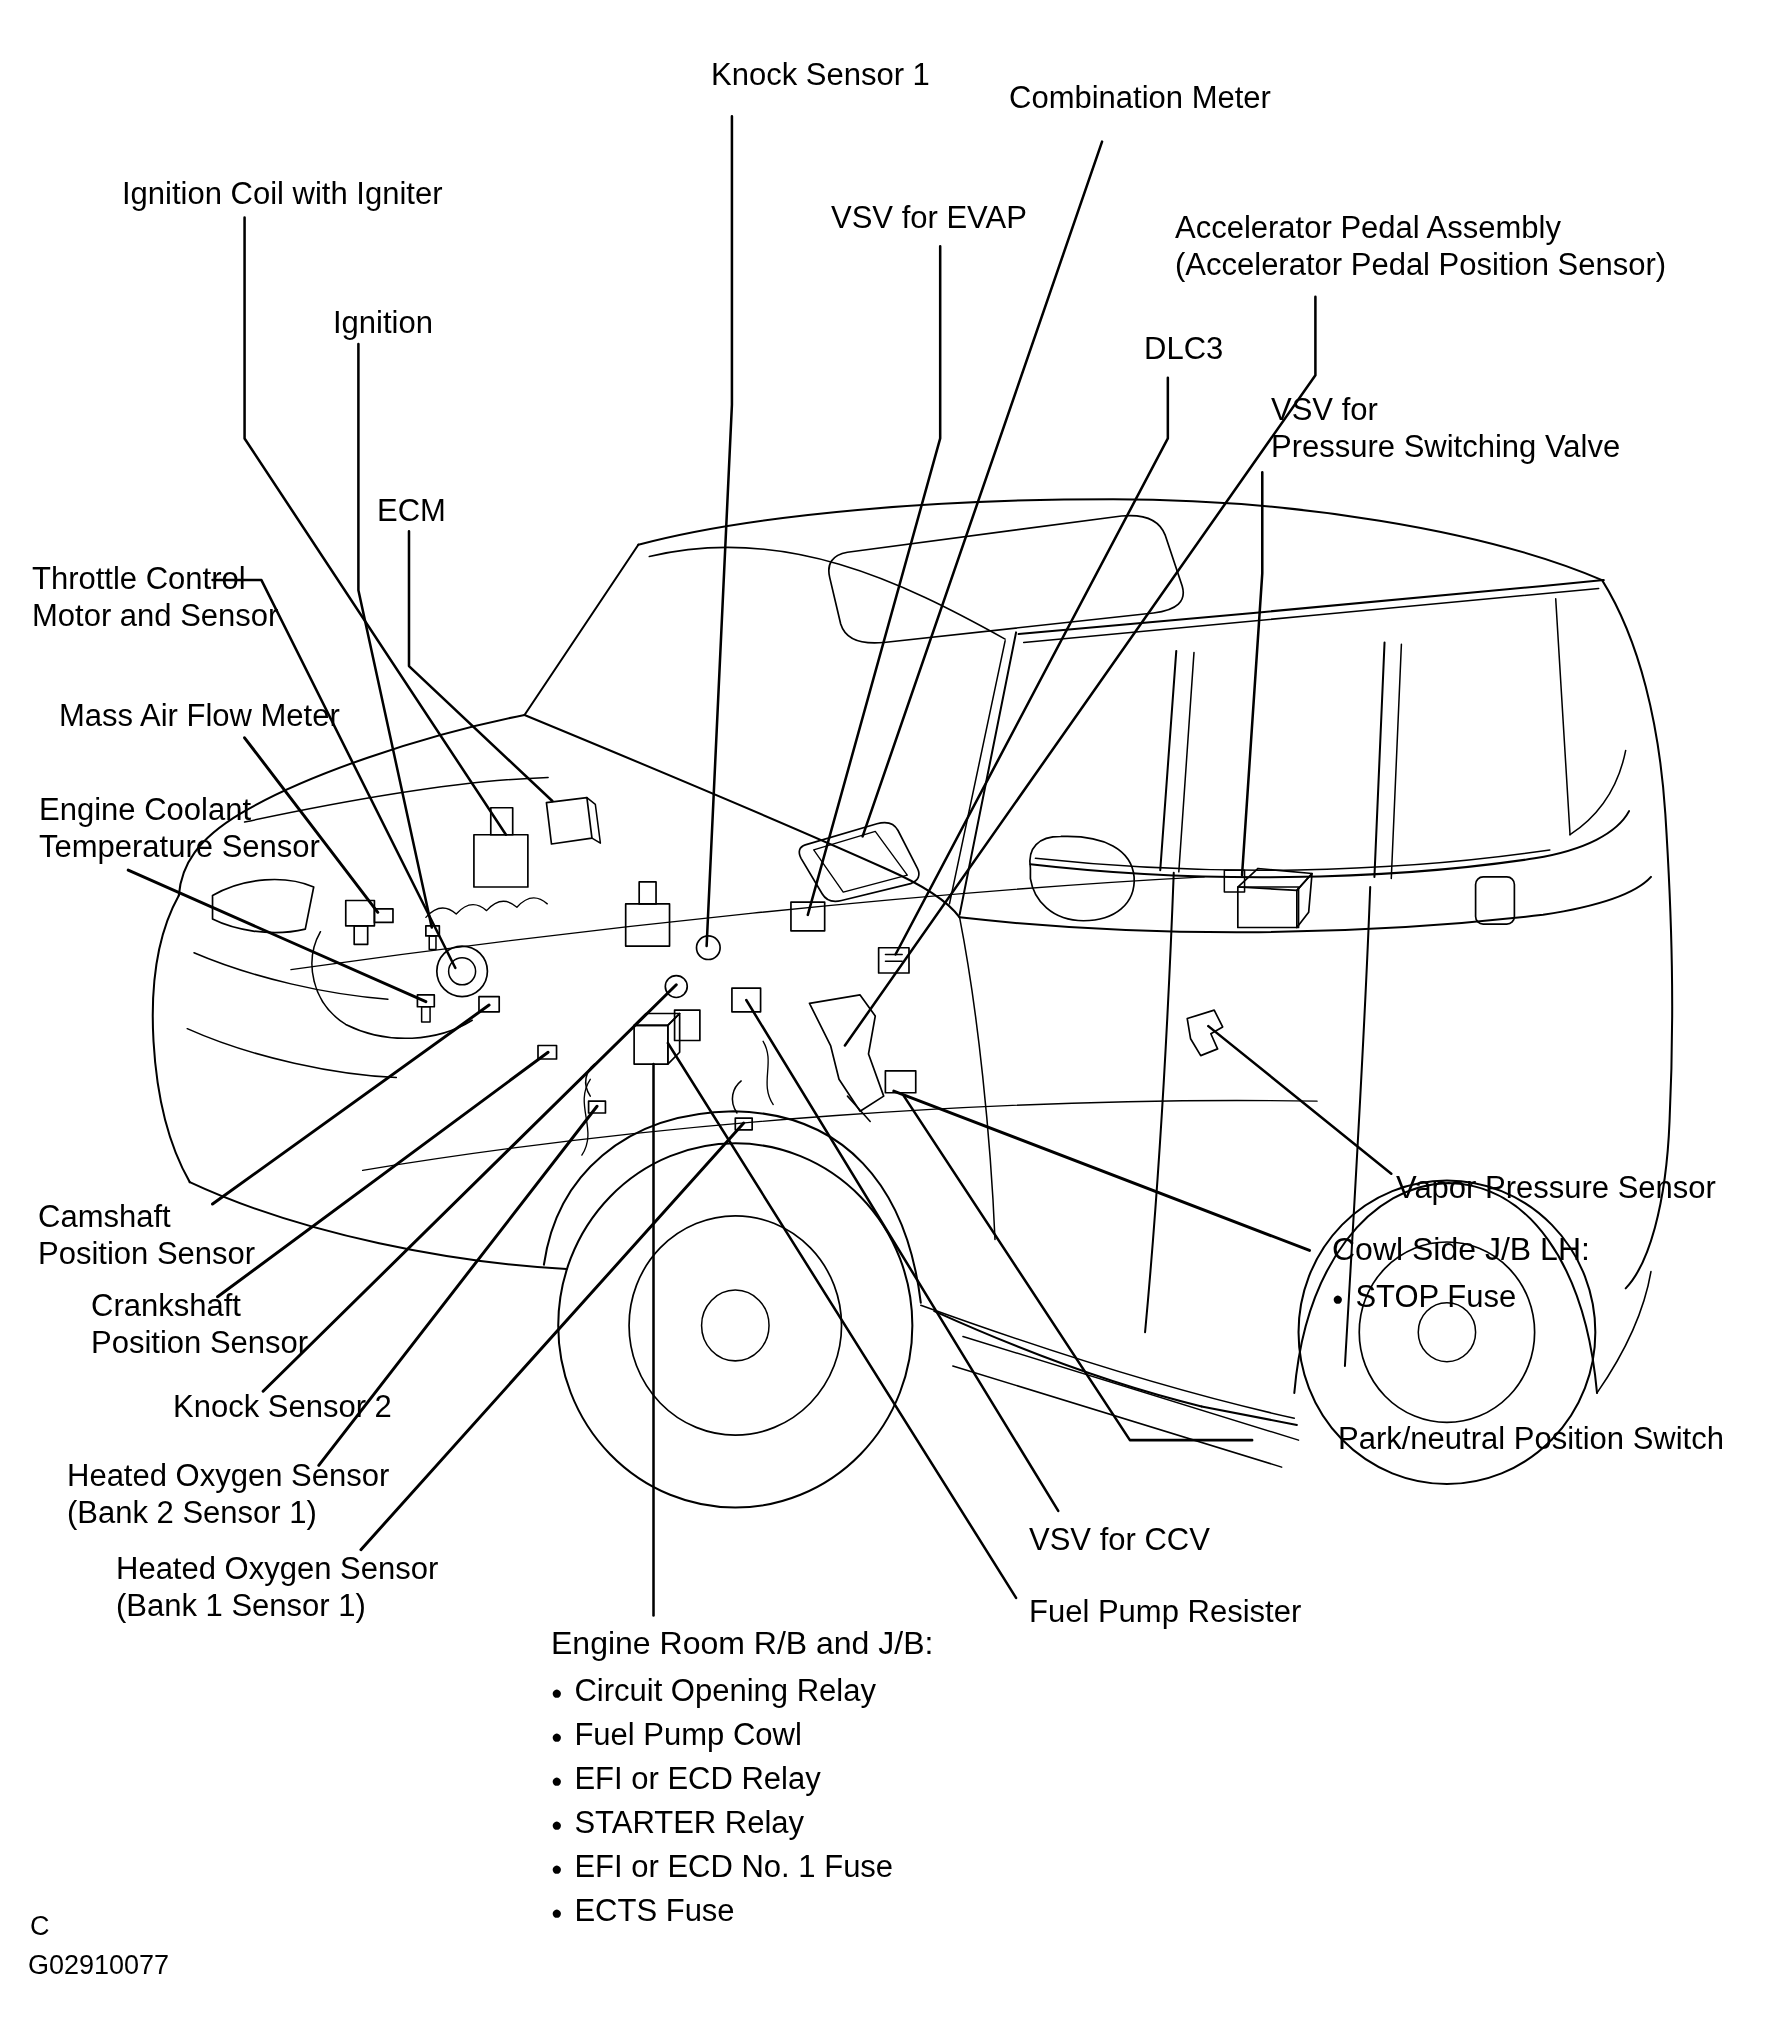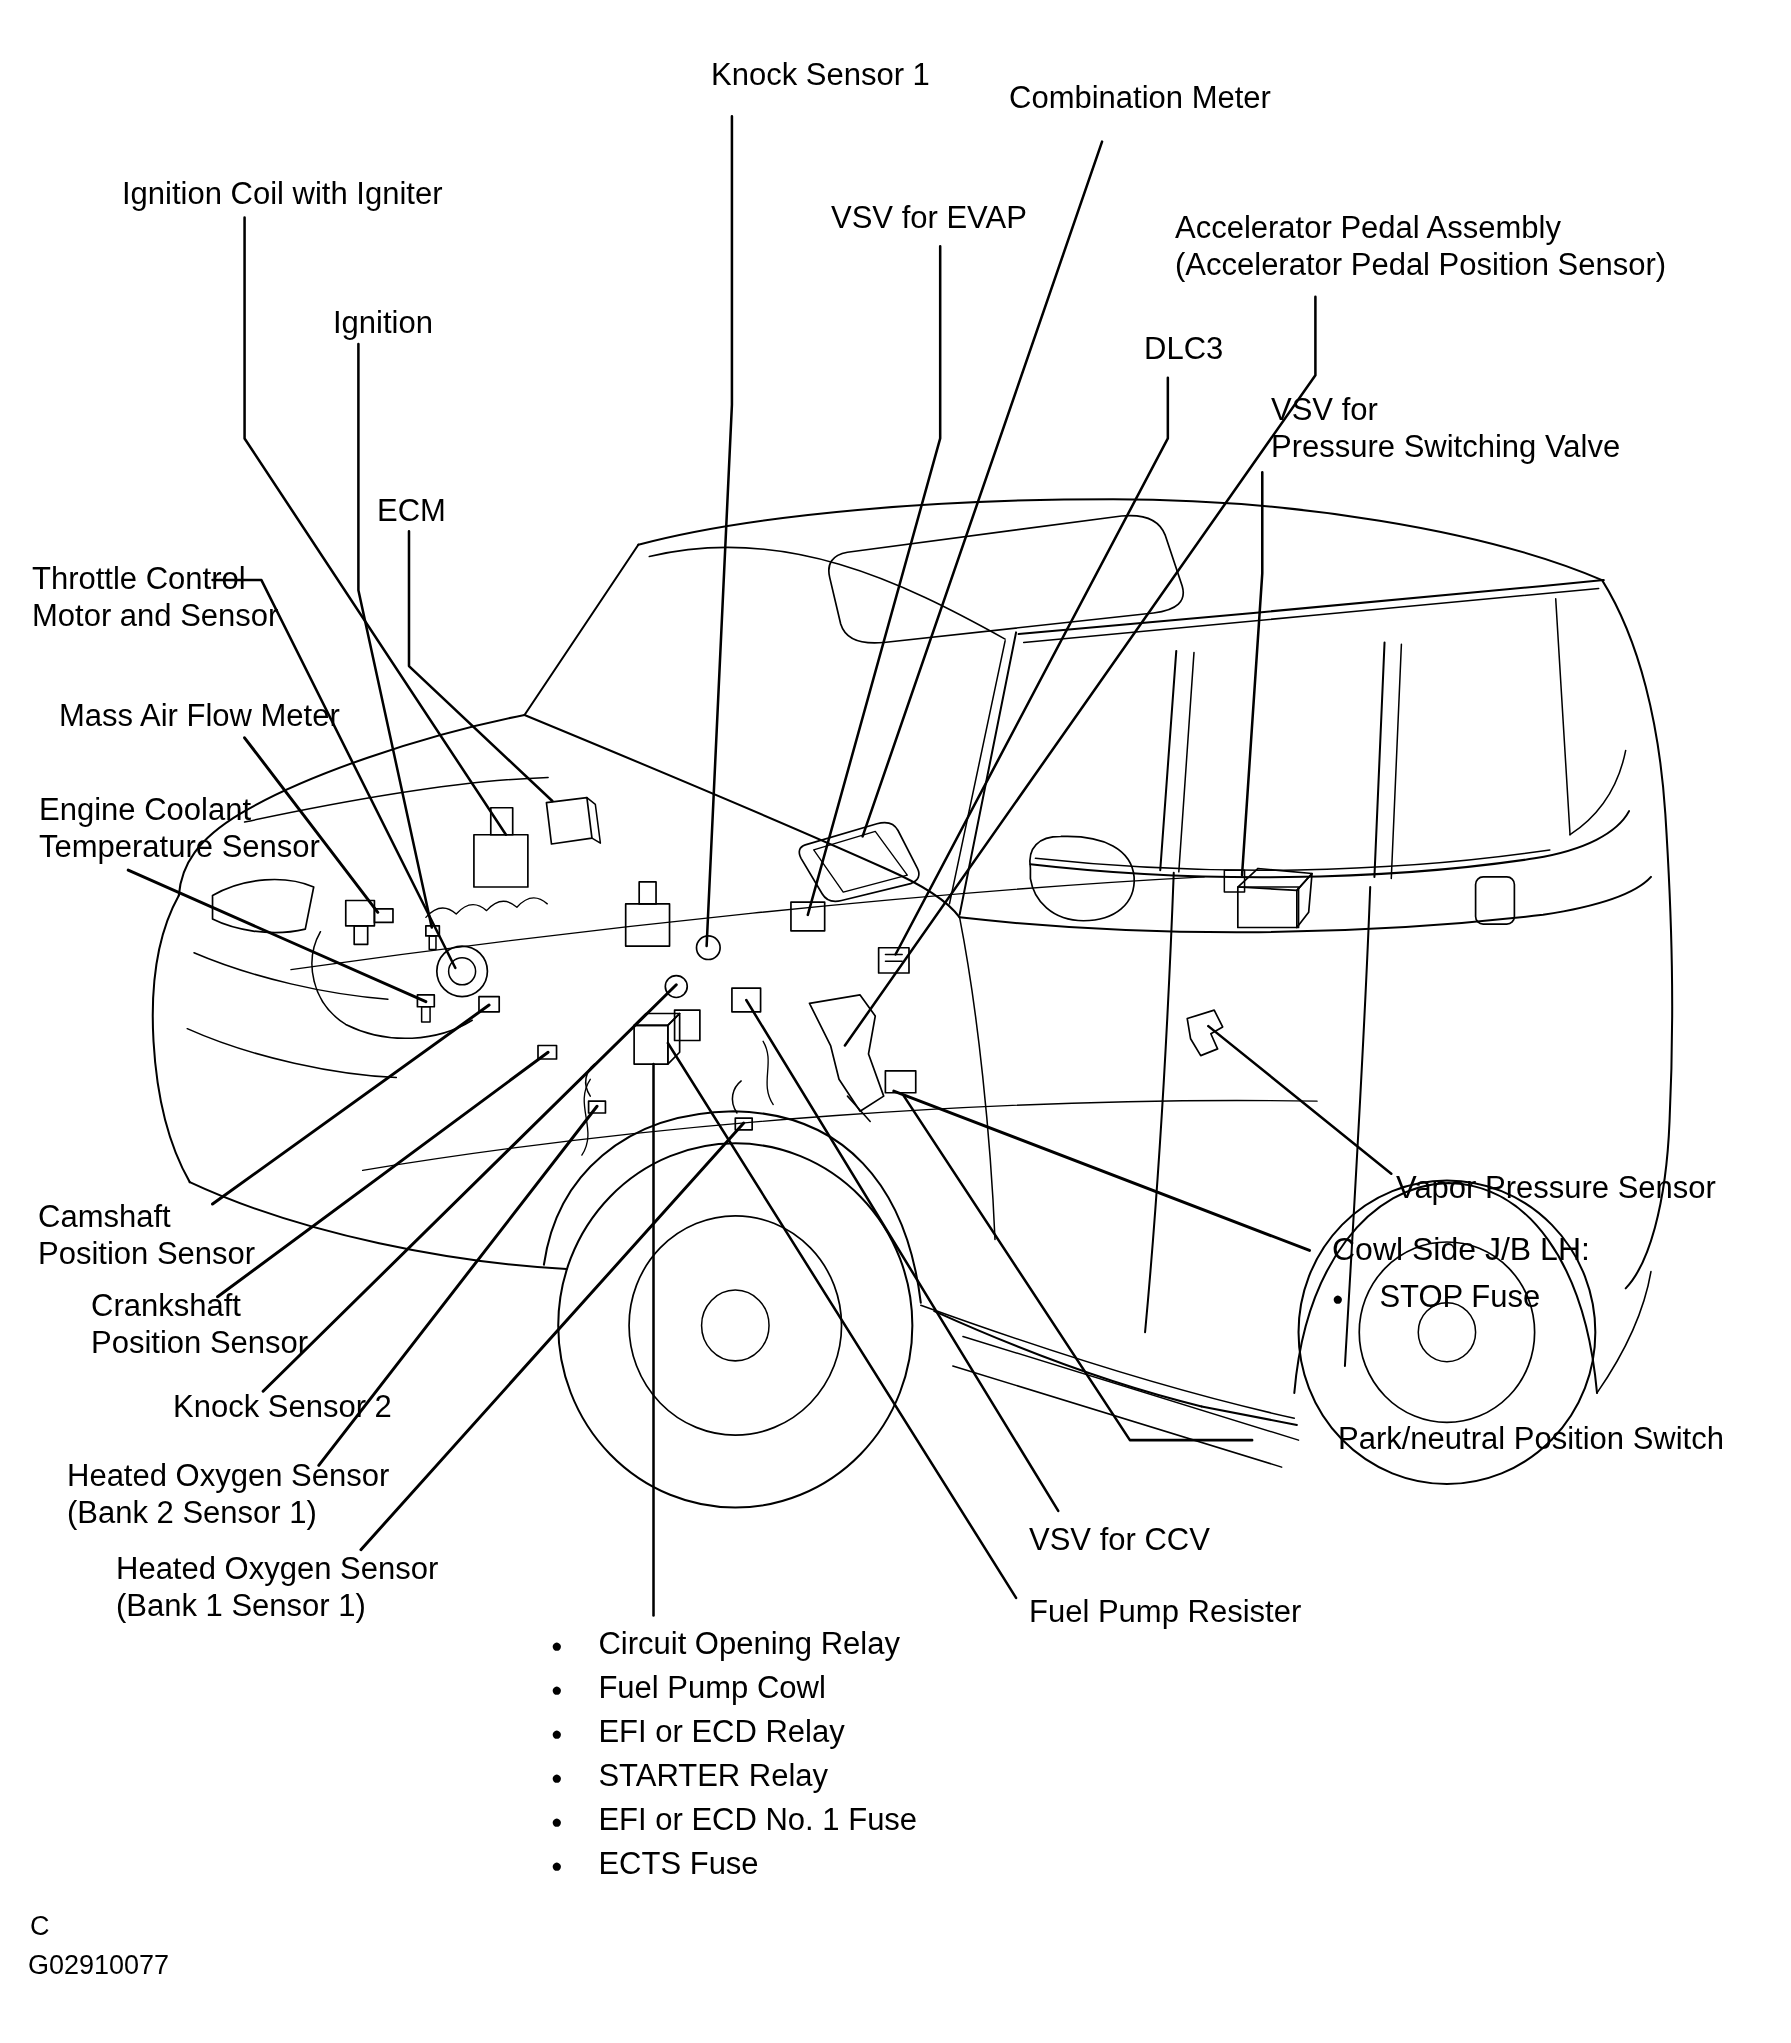--- a/index.html
+++ b/index.html
@@ -14,21 +14,21 @@
   .art{position:absolute;left:0;top:0;width:1791px;height:2043px;}
   .lbl{
     position:absolute;
     font-size:31px;
     line-height:1.2;
     white-space:pre-line;
     color:#000;
   }
   .block{position:absolute;font-size:31px;line-height:1.22;}
   .block-title{font-weight:normal;font-size:32px;margin-bottom:8.4px;}
-  .bullet-row{display:flex;align-items:baseline;line-height:39px;gap:24px;}
+  .bullet-row{display:flex;align-items:baseline;line-height:39px;}
   .engine-room .bullet-row{line-height:40px;}
   .dot{margin-right:11.8px;}
   .dot::before{content:"●";font-size:0.62em;position:relative;top:-0.12em;}
   .footer-mark{position:absolute;font-size:27px;}
 </style>
 </head>
 <body>
 
 <div class="canvas">
 
@@ -228,20 +228,21 @@
 
   <div class="block" style="left:1332px;top:1230px">
     <div class="block-title">Cowl Side J/B LH:</div>
     <div class="bullet-row">
       <span class="dot"></span>
       <span>STOP Fuse</span>
     </div>
   </div>
 
   <div class="block engine-room" style="left:551px;top:1624px">
+    <div class="block-title">Engine Room R/B and J/B:</div>
     <div class="bullet-row">
       <span class="dot"></span>
       <span>Circuit Opening Relay</span>
     </div>
     <div class="bullet-row">
       <span class="dot"></span>
       <span>Fuel Pump Cowl</span>
     </div>
     <div class="bullet-row">
       <span class="dot"></span>

